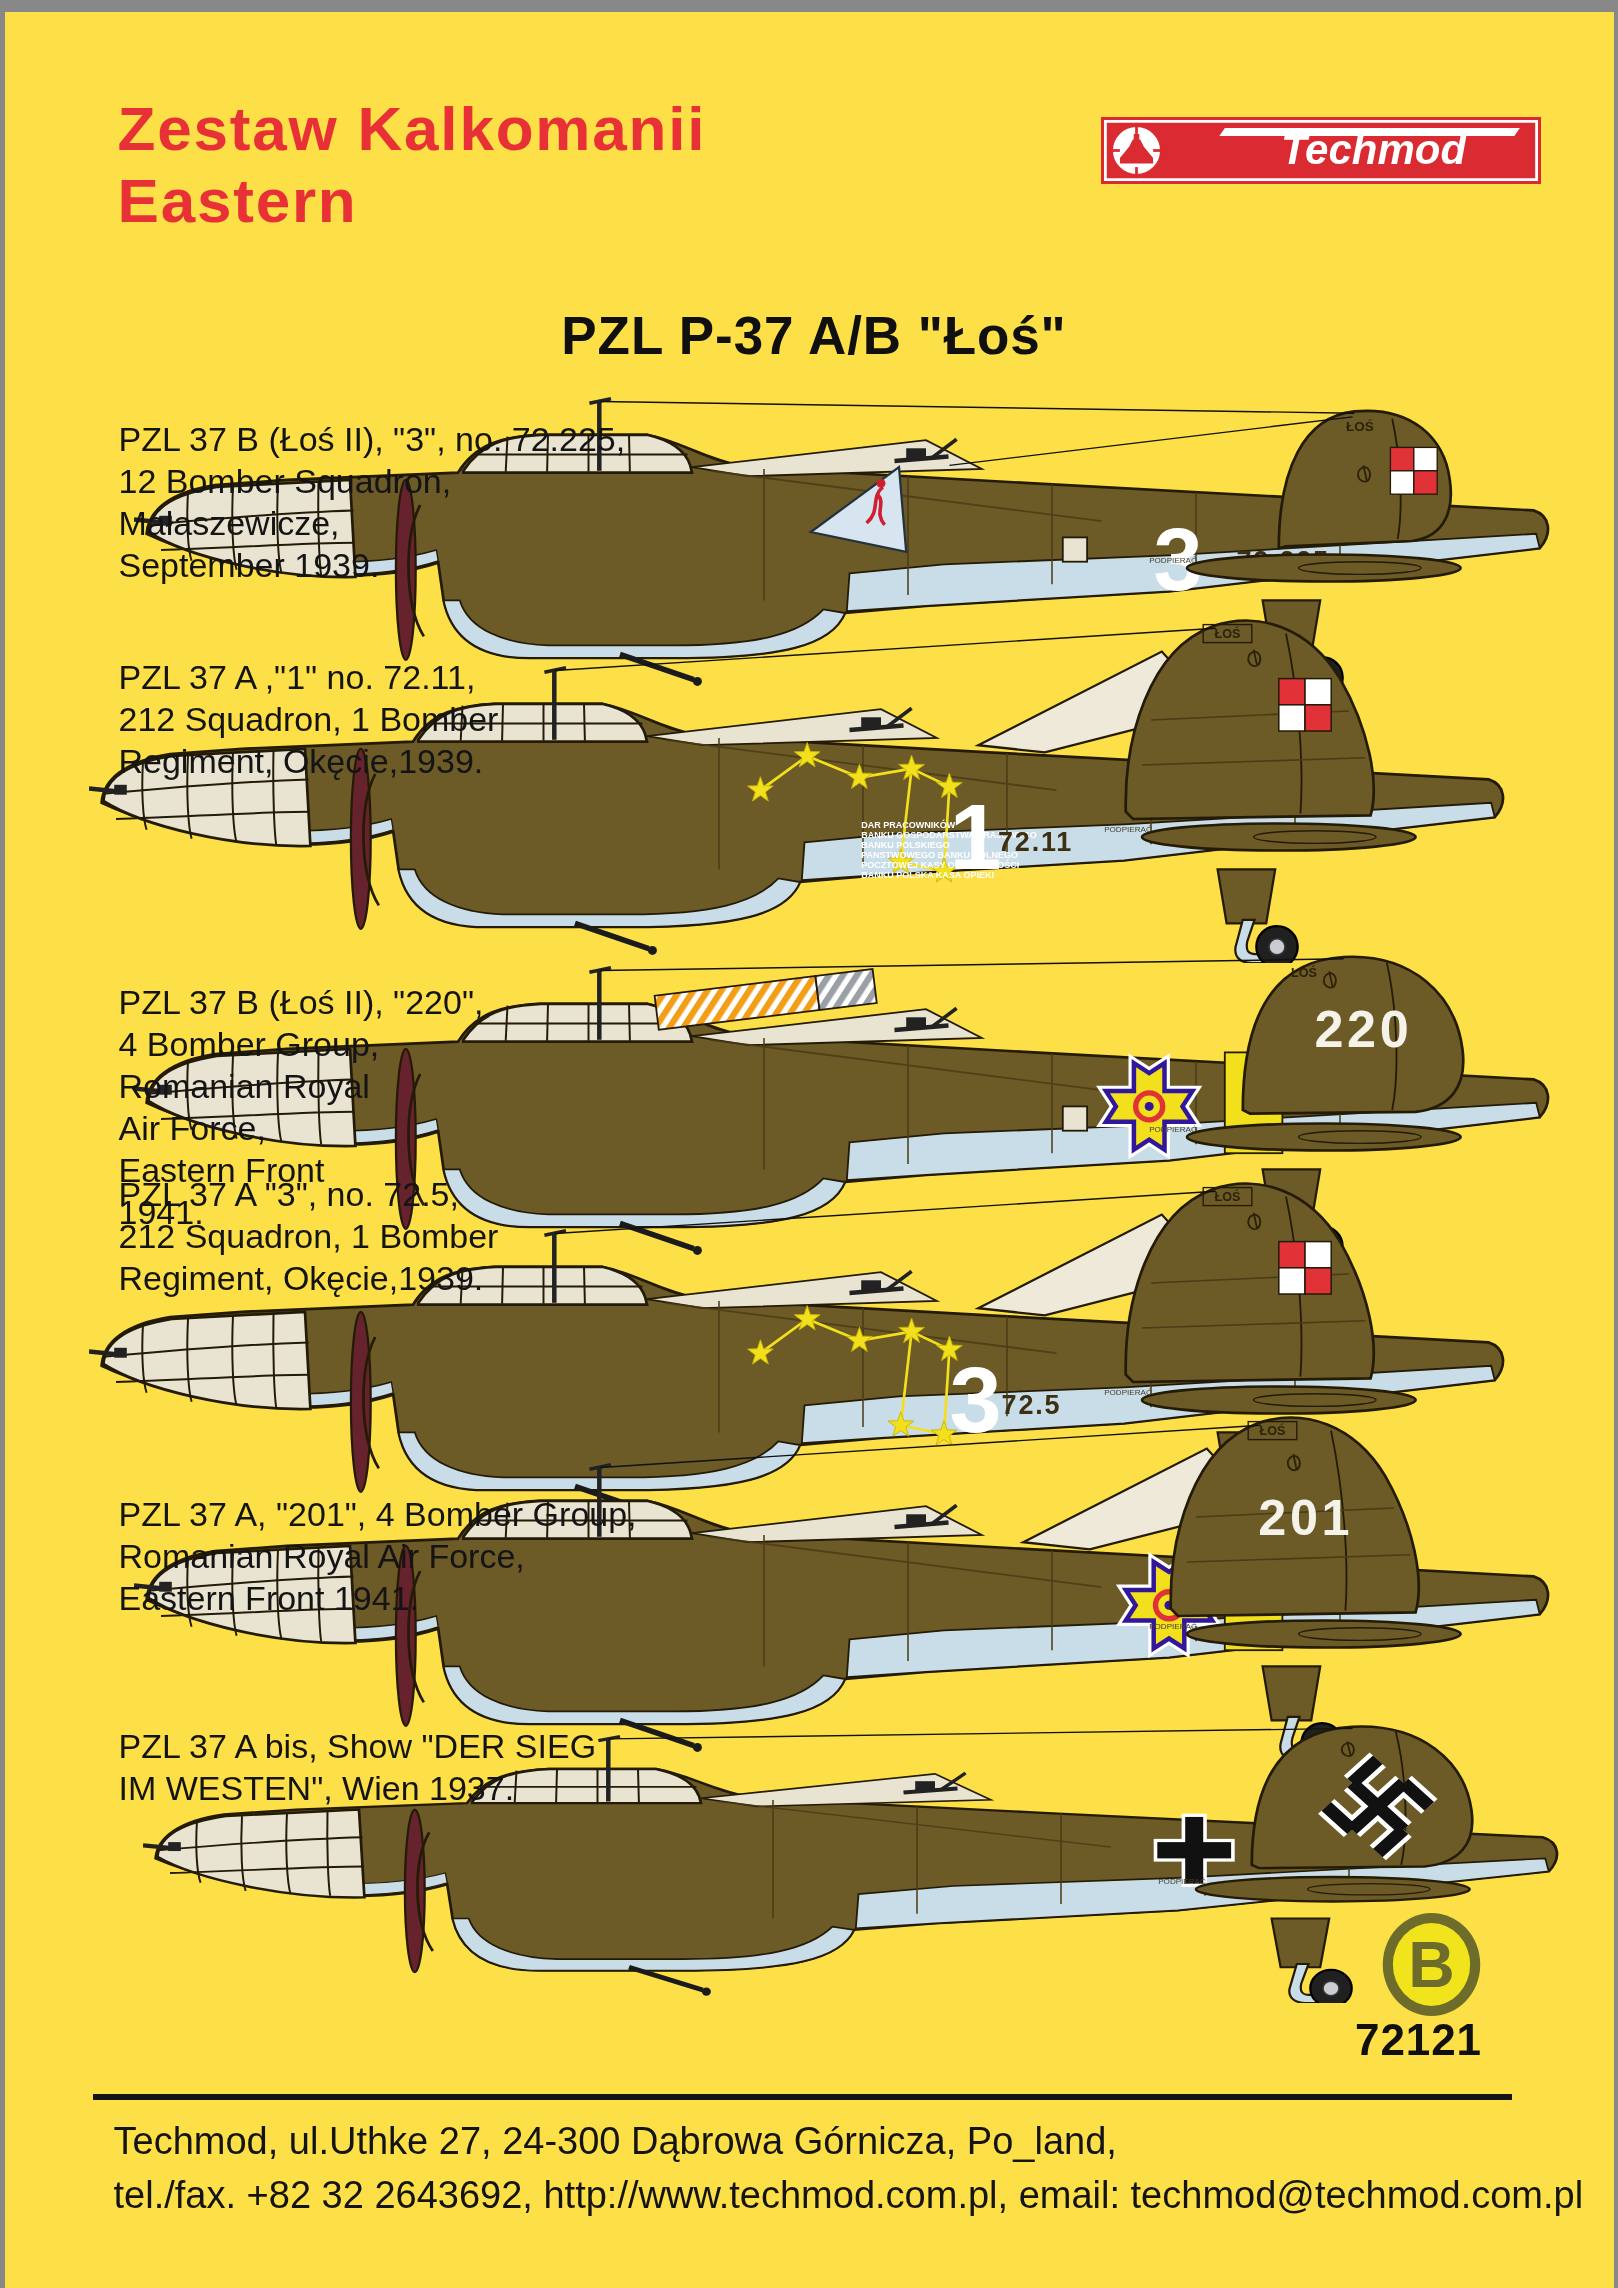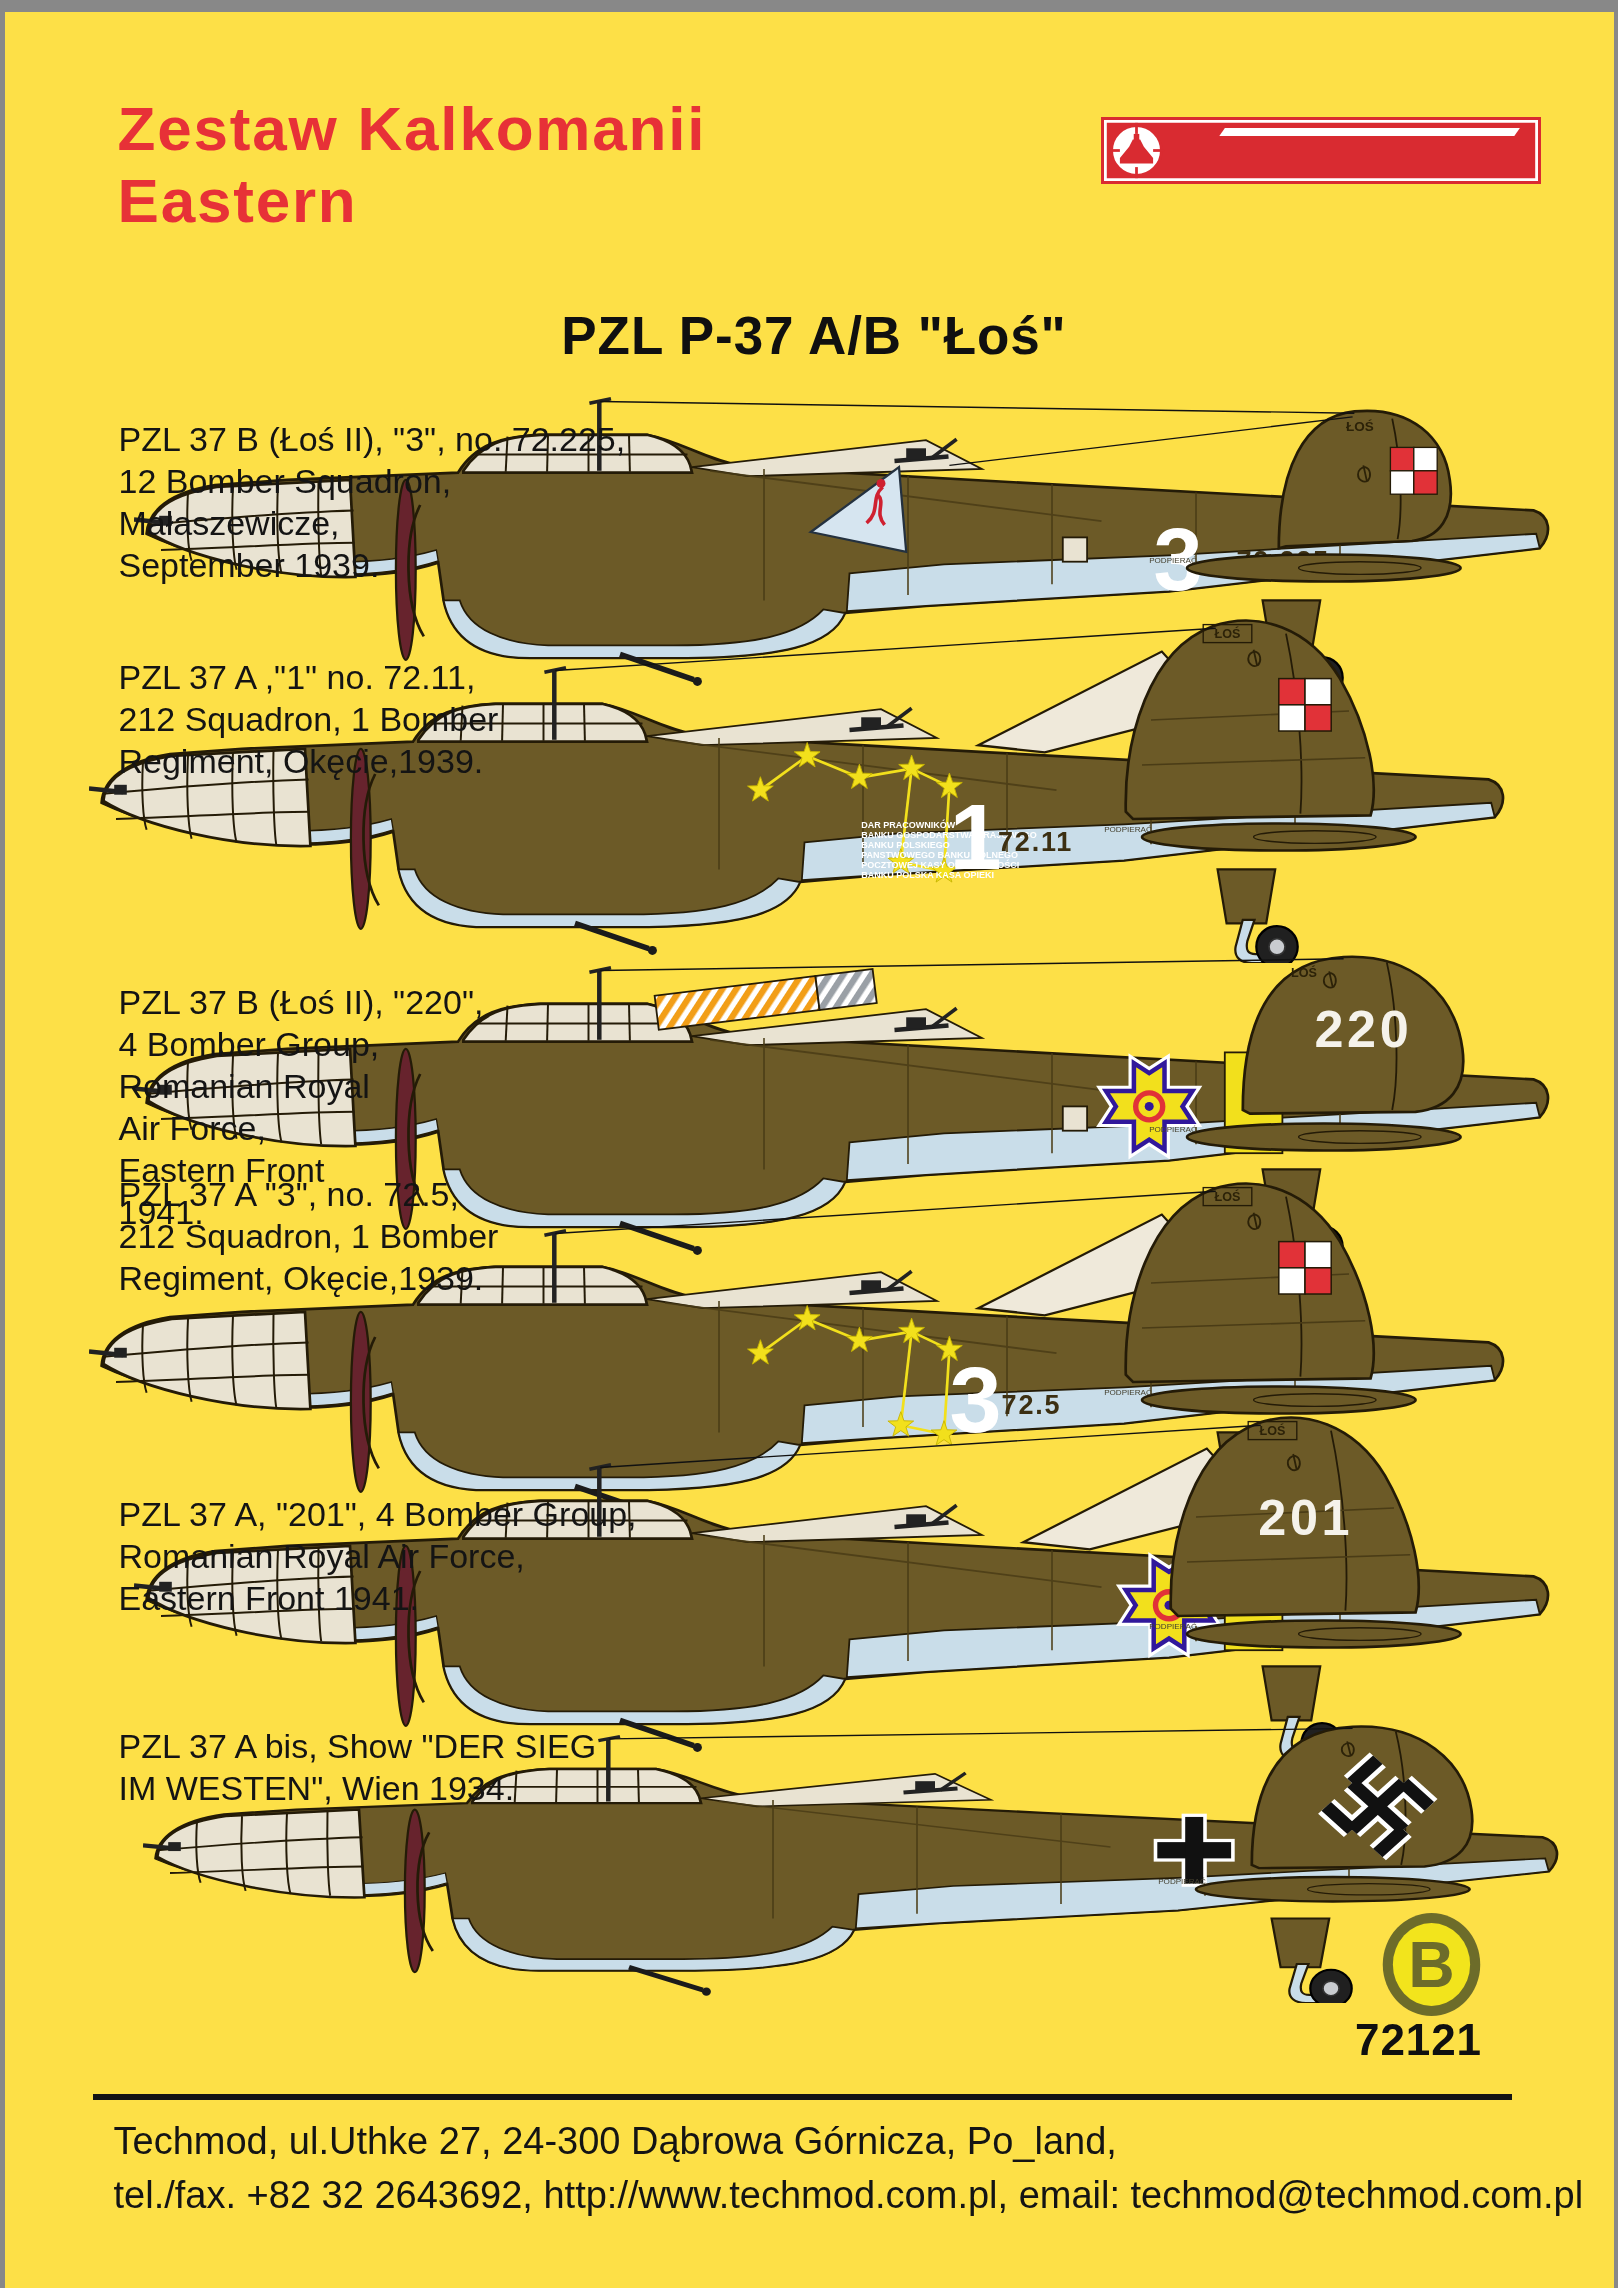--- a/index.html
+++ b/index.html
@@ -181,20 +181,21 @@
     <svg width="59" height="59" viewBox="0 0 64 64" style="margin-left:3.7px">
       <circle cx="32" cy="32" r="27" fill="#ffffff" stroke="#d92b31" stroke-width="3"></circle>
       <line x1="32" y1="2" x2="32" y2="14" stroke="#d92b31" stroke-width="3"></line>
       <line x1="32" y1="50" x2="32" y2="62" stroke="#d92b31" stroke-width="3"></line>
       <line x1="2" y1="32" x2="14" y2="32" stroke="#d92b31" stroke-width="3"></line>
       <line x1="50" y1="32" x2="62" y2="32" stroke="#d92b31" stroke-width="3"></line>
       <path d="M14,40 L24,28 L28,20 L36,20 L40,28 L50,40 L50,46 L14,46 Z" fill="#d92b31"></path>
       <rect x="29" y="14" width="6" height="8" fill="#d92b31"></rect>
     </svg>
     <div class="logo-stripe"></div>
+    <div class="logo-text">Techmod</div>
   </div>
 
   <div class="page-title">PZL P-37 A/B "Łoś"</div>
 
   <svg class="plane" viewBox="0 0 1600 400" style="left:129px;top:322px;width:1440px;height:360px">
     <use href="#airframe"></use>
     <polygon points="850,148 858,242 752,220" fill="#d6e5f0" stroke="#24313f" stroke-width="2.5"></polygon>
     <path d="M832,170 C818,182 830,196 814,210 M826,178 C836,188 822,198 834,212" stroke="#cf2030" stroke-width="4" fill="none"></path>
     <circle cx="830" cy="166" r="5" fill="#cf2030"></circle>
     <rect x="1032" y="226" width="27" height="27" fill="#e9e3d2" stroke="#241b07" stroke-width="2"></rect>
@@ -300,21 +301,21 @@
   <svg class="plane" viewBox="0 0 1600 400" preserveAspectRatio="none" style="left:138px;top:1666px;width:1440px;height:325px">
     <use href="#airframe"></use>
     <use href="#balkenkreuz" transform="translate(1168,212)"></use>
     <use href="#fin-medium"></use>
     <use href="#swastika-sym" transform="translate(1372,158) scale(1.35)"></use>
     <use href="#pzl-emblem" transform="translate(1340,88)"></use>
     <use href="#tailgroup"></use>
     <line x1="518" y1="75" x2="1344" y2="62" stroke="#111111" stroke-width="1.6"></line>
   </svg>
   <div class="desc" style="left:114px;top:1713px">PZL 37 A bis, Show "DER SIEG
-IM WESTEN", Wien 1934.</div>
+IM WESTEN", Wien 1937.</div>
 
 
   <svg class="badge" width="103" height="109" viewBox="0 0 112 118">
     <ellipse cx="56" cy="59" rx="53" ry="56" fill="#6d6c2a"></ellipse>
     <ellipse cx="56" cy="59" rx="42" ry="45" fill="#f2e41c"></ellipse>
     <text x="56" y="84" text-anchor="middle" font-size="70" font-weight="bold" fill="#6d6c2a">B</text>
   </svg>
   <div class="catnum">72121</div>
 
   <div class="rule"></div>

